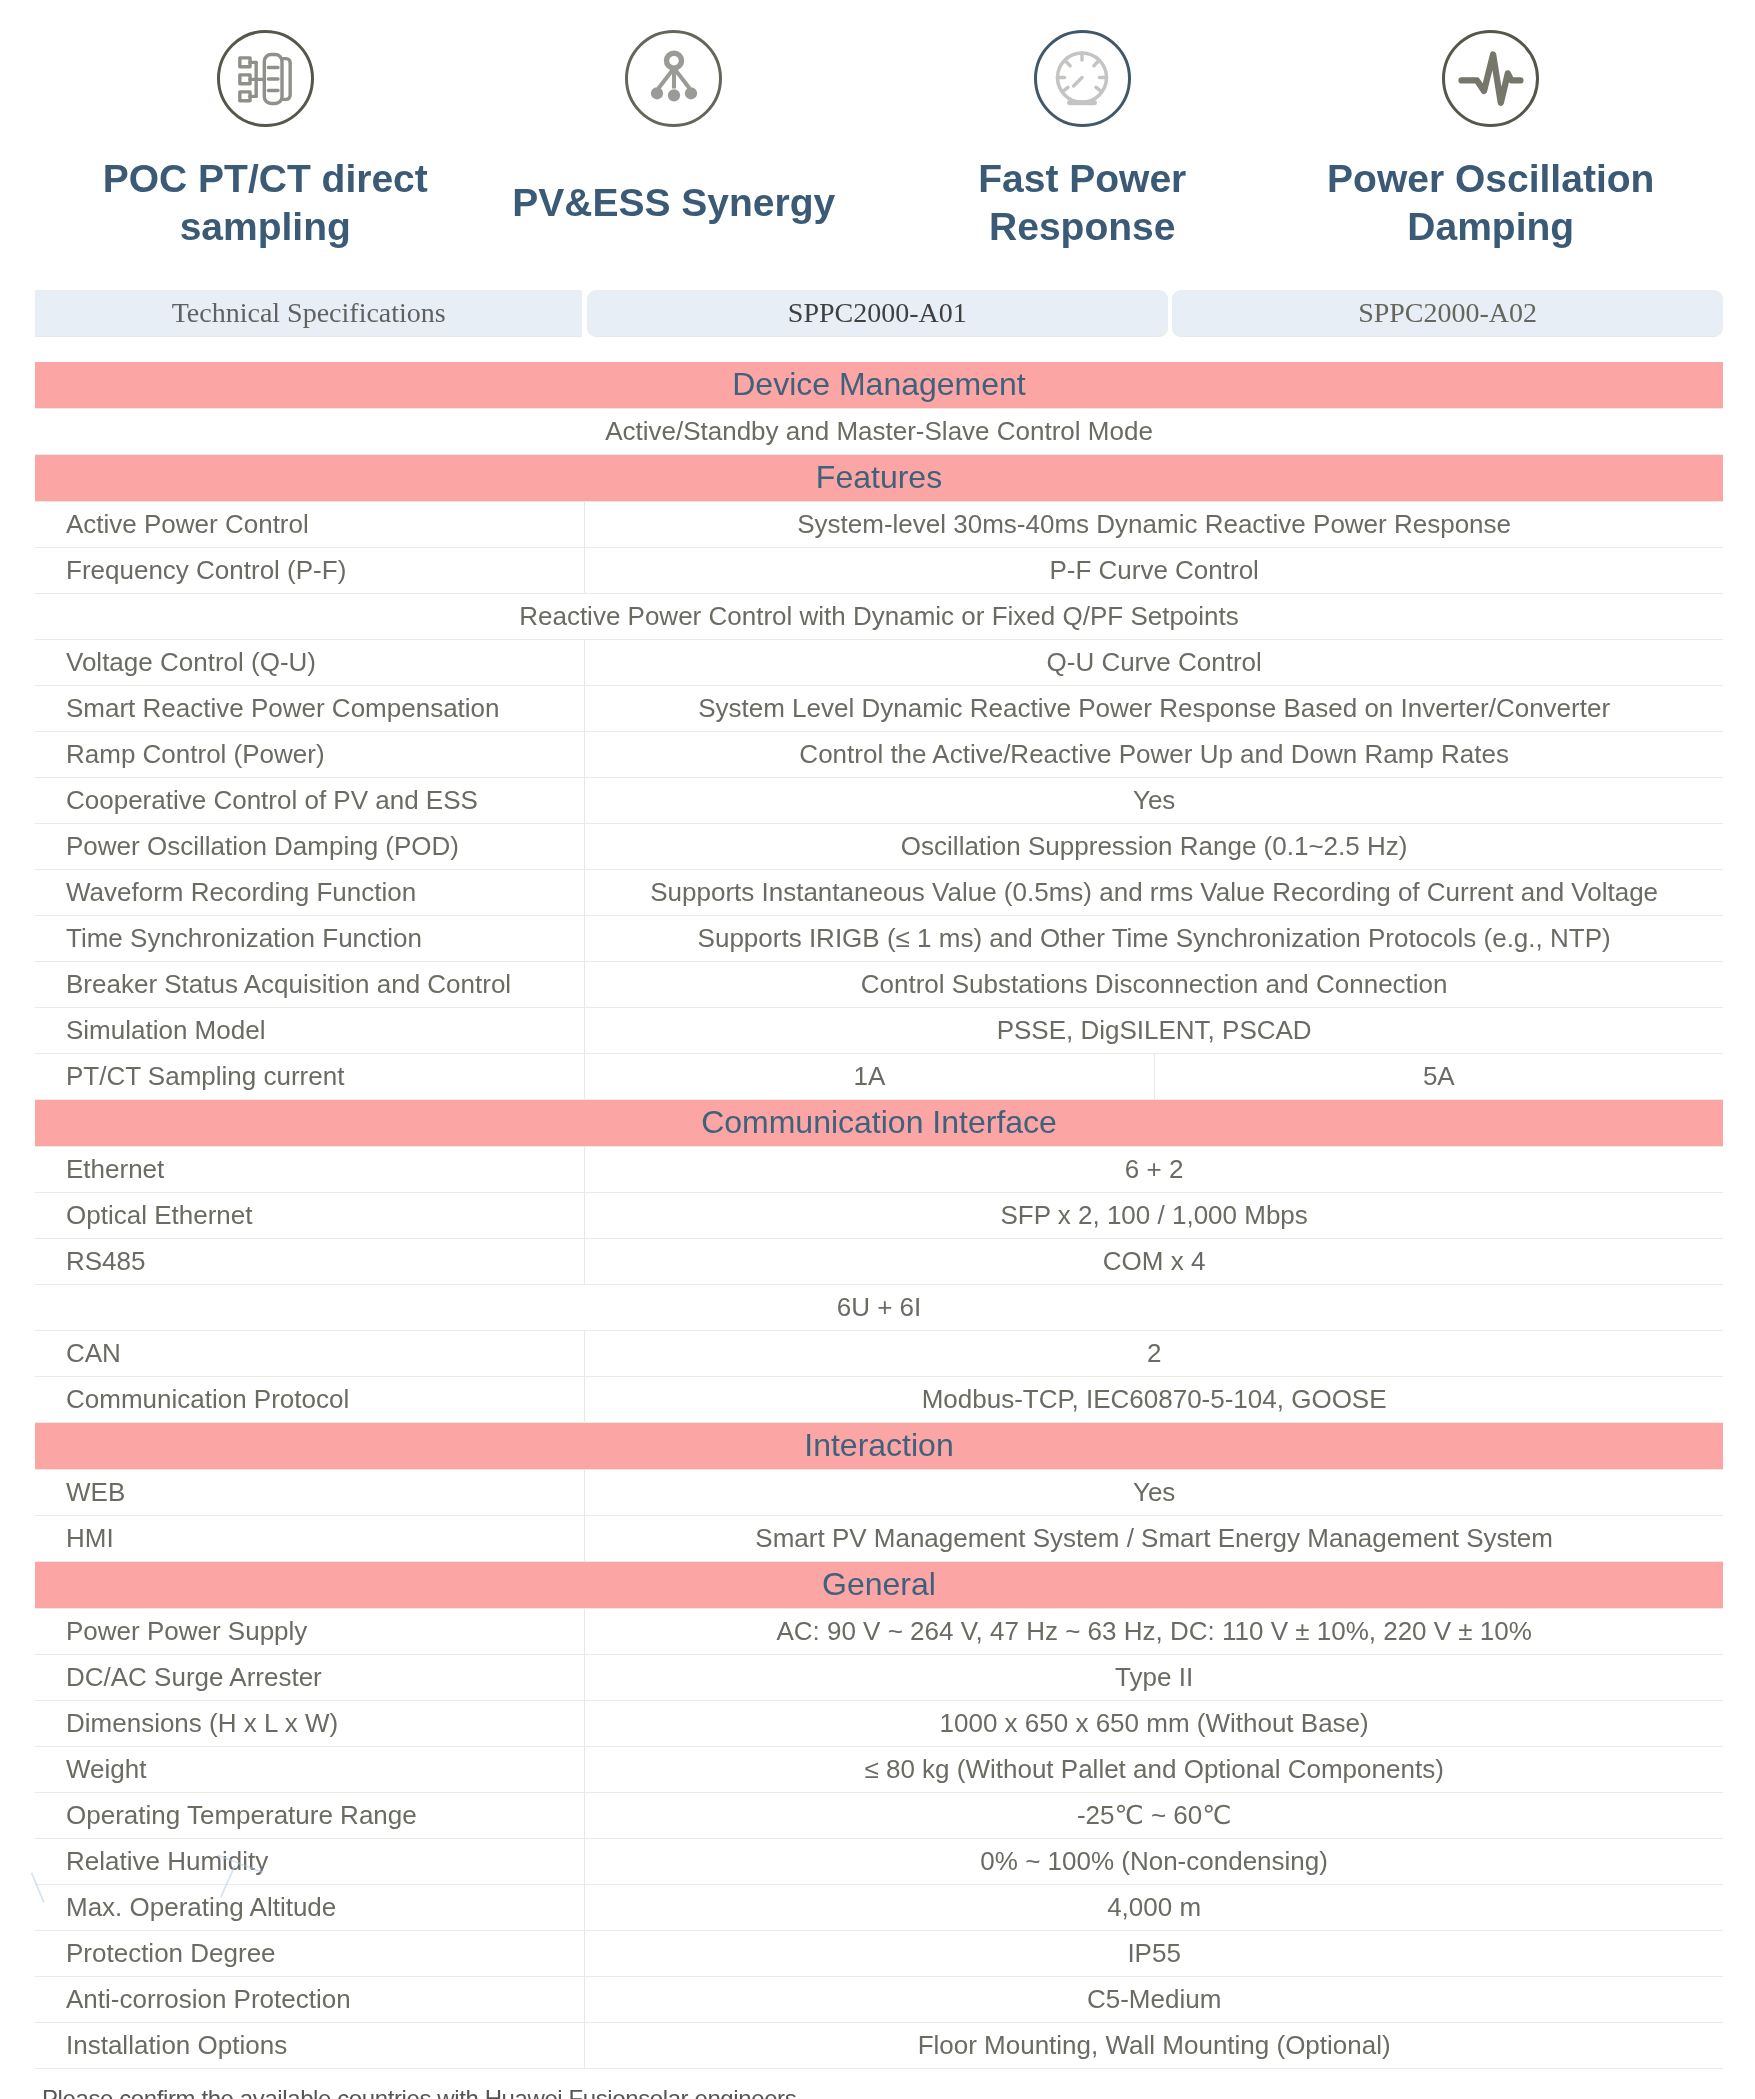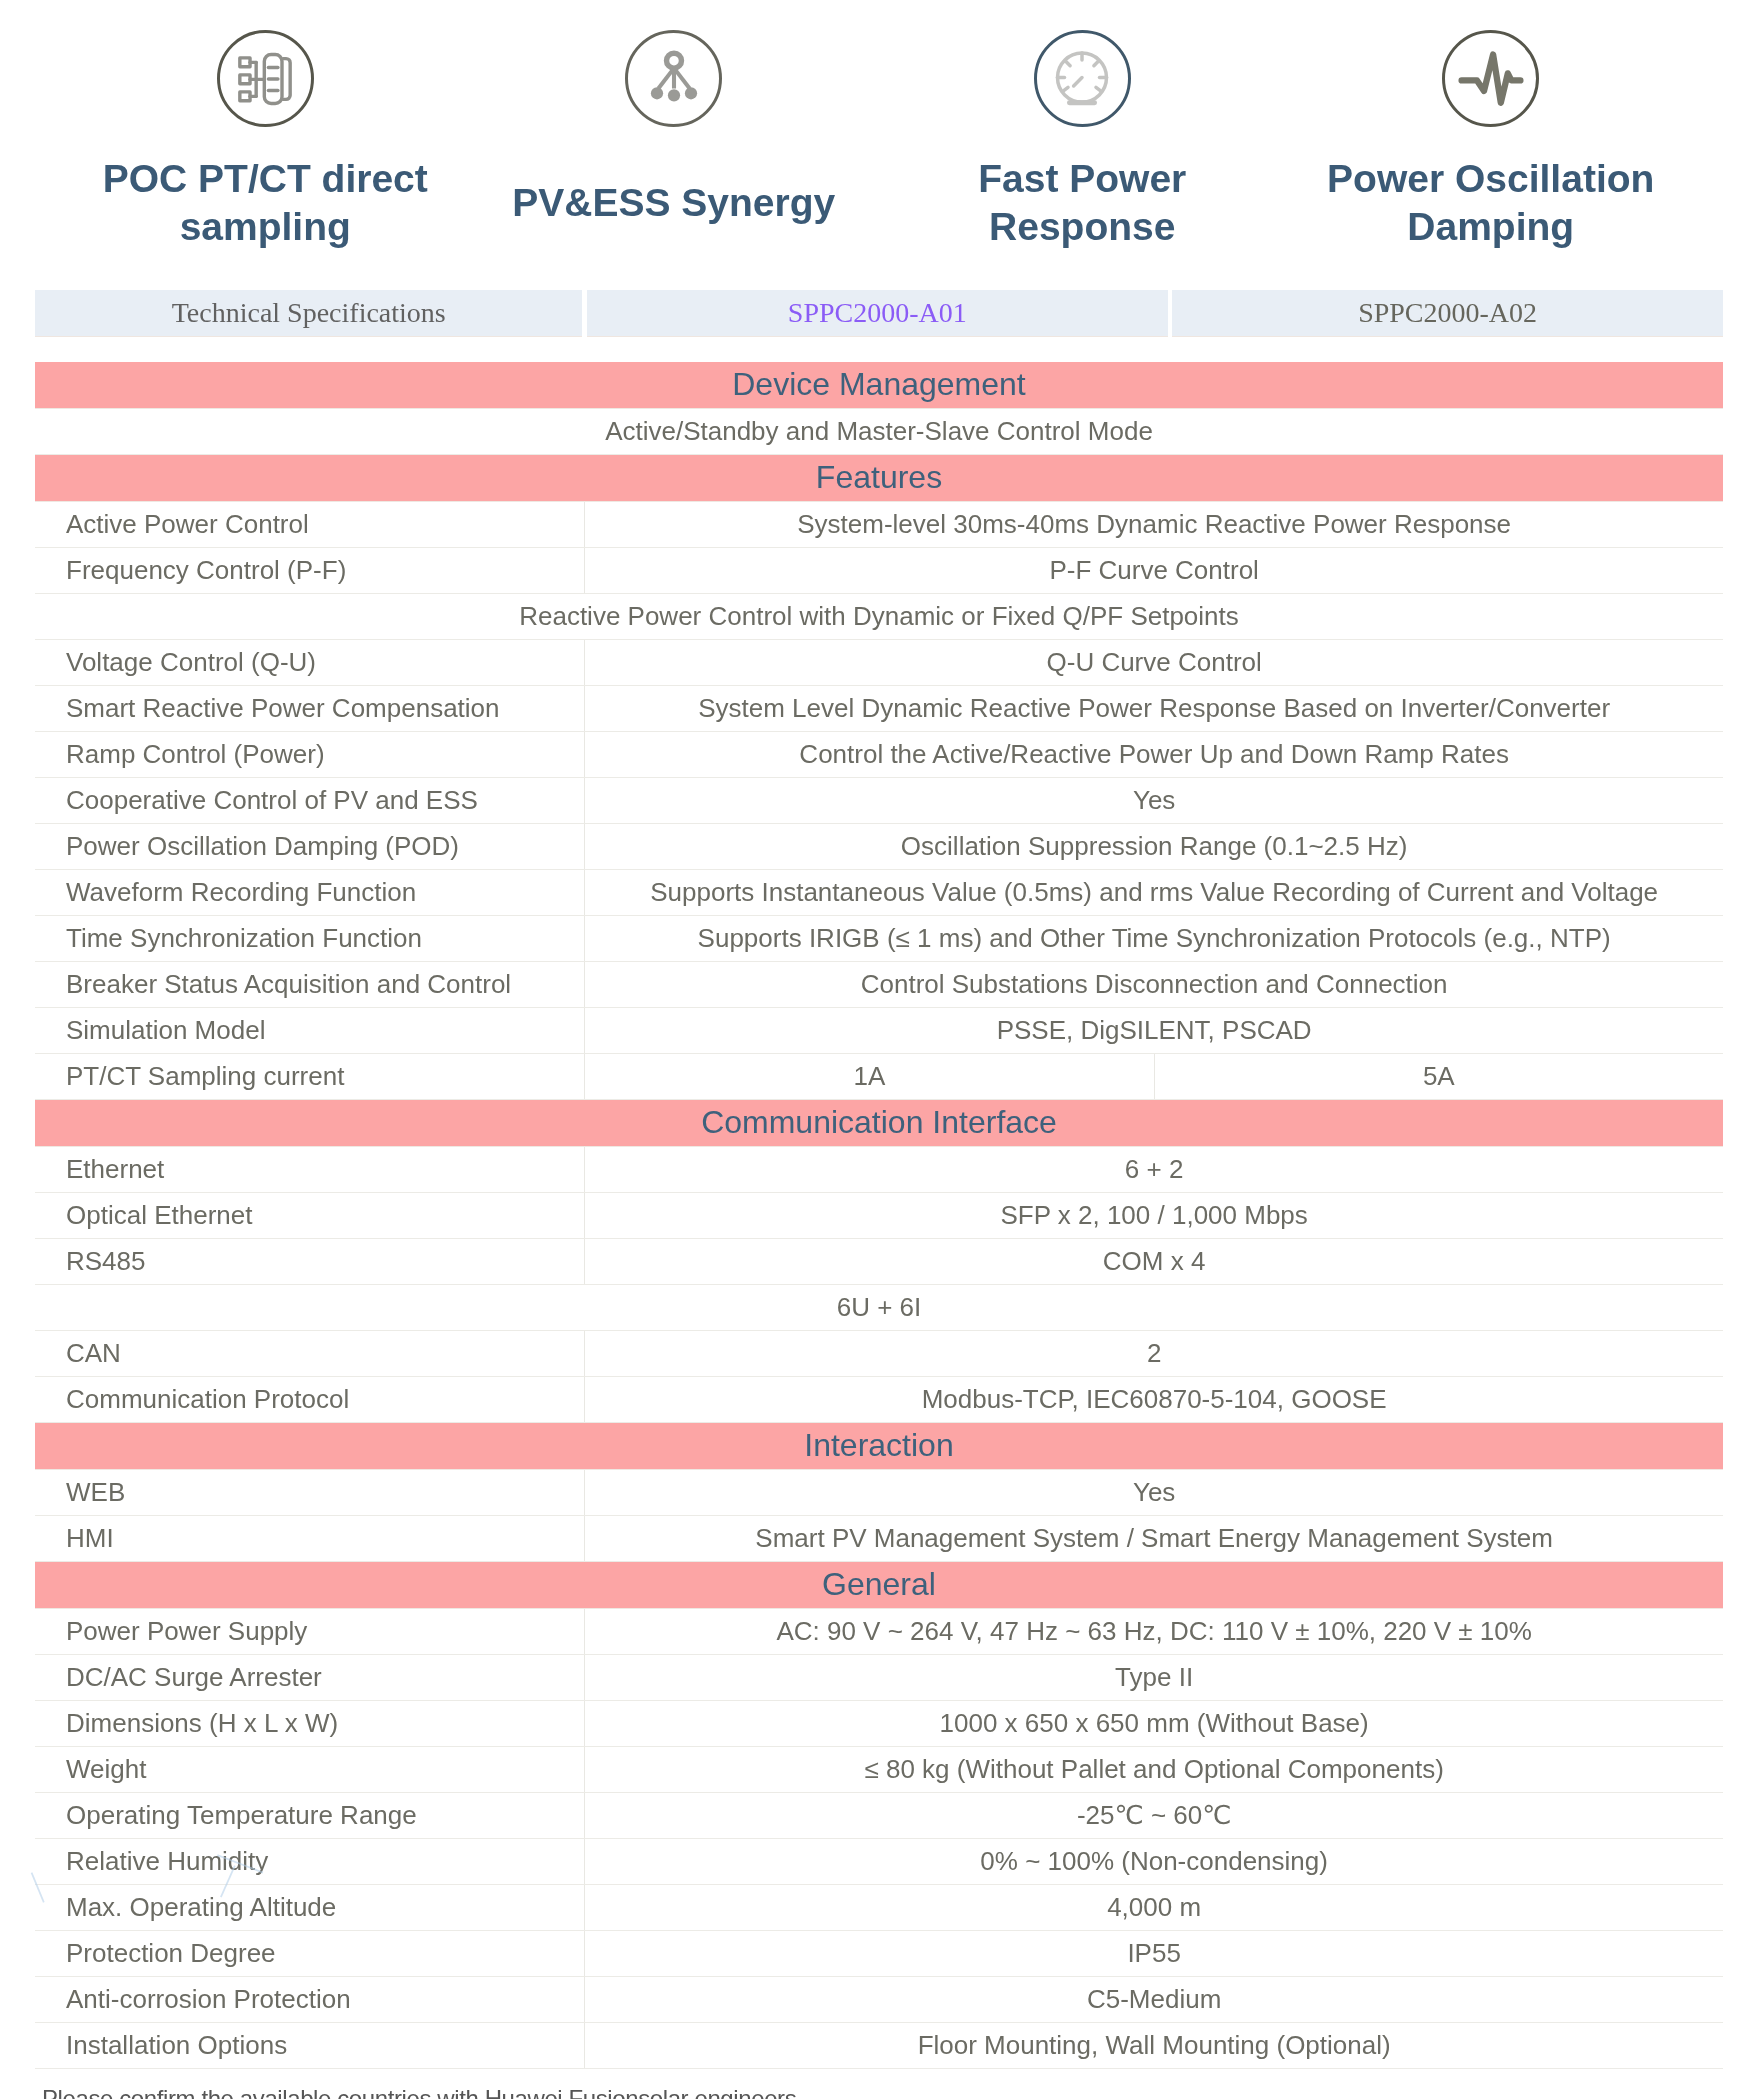--- a/index.html
+++ b/index.html
@@ -33,22 +33,22 @@
   .feature-label.narrow { max-width:290px; }
 
   
   .spec-table { margin:23px 33px 0 35px; }
   .thead { display:flex; gap:4.4px; height:47px; }
   .thead-cell {
     background:#e8eef5; display:flex; align-items:center; justify-content:center;
     font-size:28px; border-bottom:1.8px solid #efe6e0;font-family:Liberation Serif, serif;
   }
   .thead-cell.c1 { flex-basis:32.6%; color:#616161; }
-  .thead-cell.c2 { flex-basis:34.6%; color:#8b5cf6; }
-  .thead-cell.c3 { flex-basis:32.8%; color:#66665d; }
+  .thead-cell.c2 { flex-basis:34.6%; color:#404040;border-radius:9px; }
+  .thead-cell.c3 { flex-basis:32.8%; color:#66665d;border-radius:9px; }
   .thead-gap { height:24.6px; }
 
   .band {
     height:47px; background:#fca5a5;
     display:flex; align-items:center; justify-content:center;
     font-size:32px; color:#3e617c; border-bottom:1.8px solid #efe8e2;
   }
   .row { display:flex; min-height:46px; border-bottom:1.8px solid #ecebe6; }
   .cell { font-size:26px; color:#6b6b63; }
   .cell.label {

